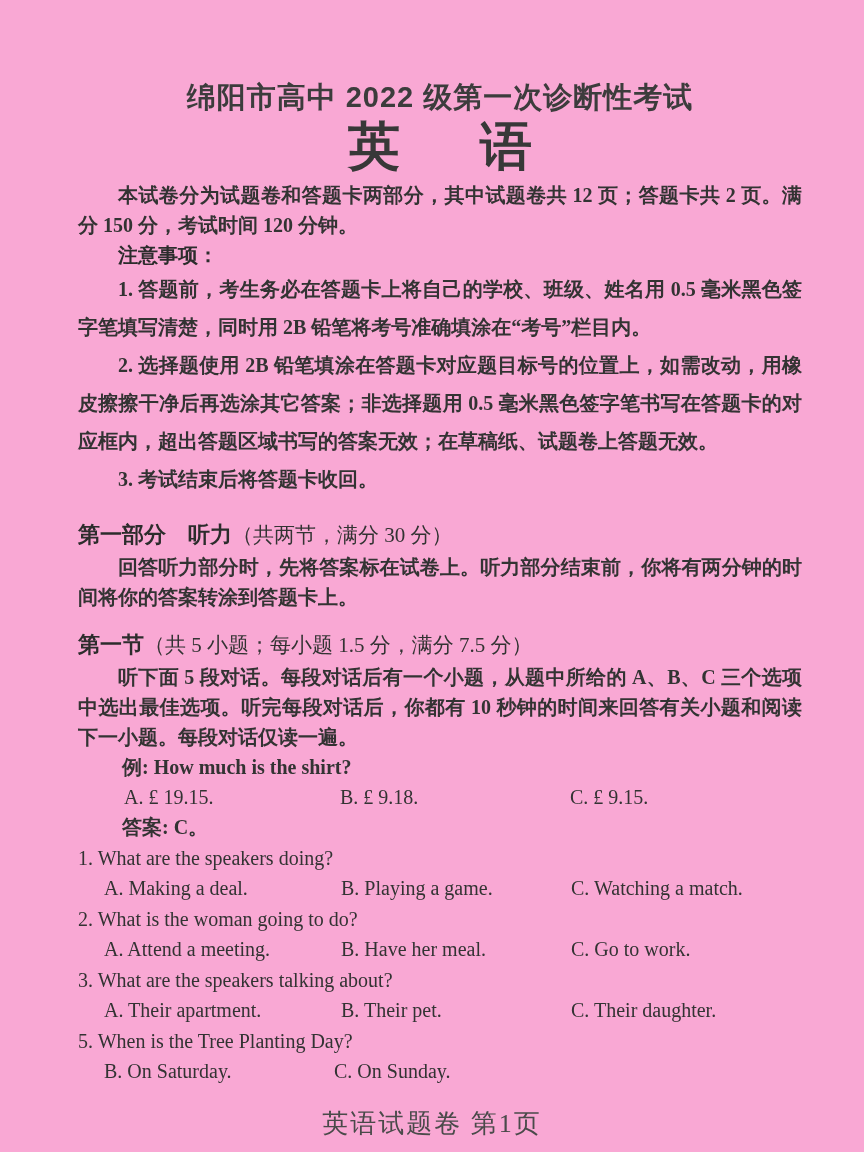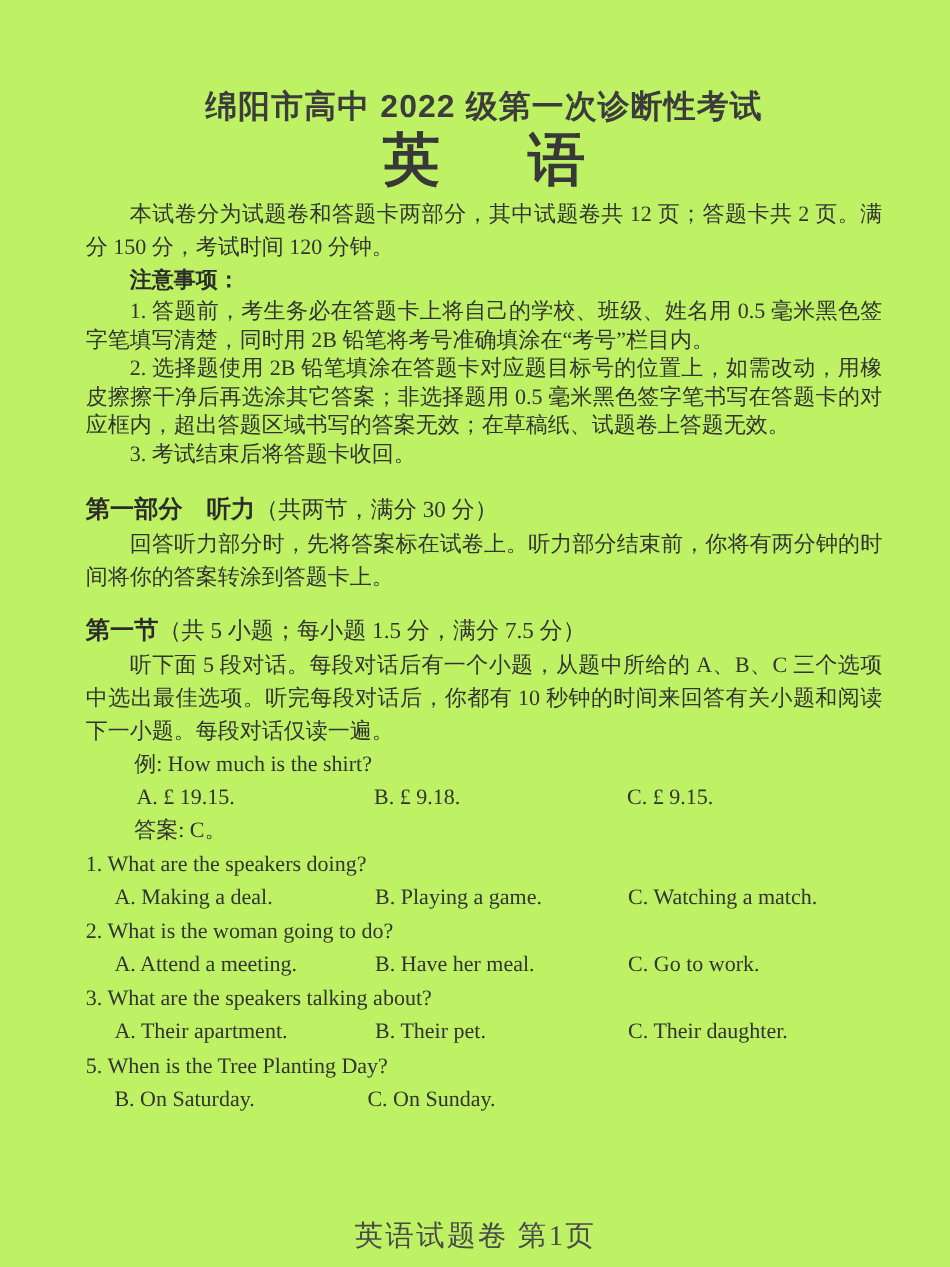--- a/index.html
+++ b/index.html
@@ -8,21 +8,21 @@
     background: #ffffff;
     overflow: hidden;
   }
   body {
     font-family: "Liberation Serif", serif;
     color: #333333;
   }
   .page {
     width: 864px; height: 1152px;
     padding: 80px 62px 0 78px;
-    background: #bef264;
+    background: #f9a8d4;
     position: relative;
   }
   .doc-title {
     text-align: center;
     font-family: "Liberation Sans", sans-serif;
     font-weight: bold;
     font-size: 29px;
     line-height: 34px;
     color: #3c3c3c;
     letter-spacing: 1px;
@@ -36,31 +36,32 @@
     margin-top: 6px;
     color: #383838;
     letter-spacing: 14px;
     text-indent: 14px;
   }
   .para {
     font-size: 20px;
     line-height: 30px;
     text-align: justify;
     color: #333;
+    font-weight: bold;
   }
   .indent { text-indent: 2em; }
   .intro { margin-top: 8px; }
   .notes-heading {
     font-size: 20px;
     line-height: 30px;
     font-weight: bold;
     color: #2c2c2c;
     margin-left: 40px;
   }
-  .note { line-height: 26px; }
+  .note { line-height: 38px; }
   .part-heading {
     margin-top: 20px;
     font-size: 21px;
     line-height: 34px;
   }
   .part-heading .bold {
     font-weight: bold;
     font-family: "Liberation Sans", sans-serif;
     color: #2c2c2c;
     font-size: 22px;

